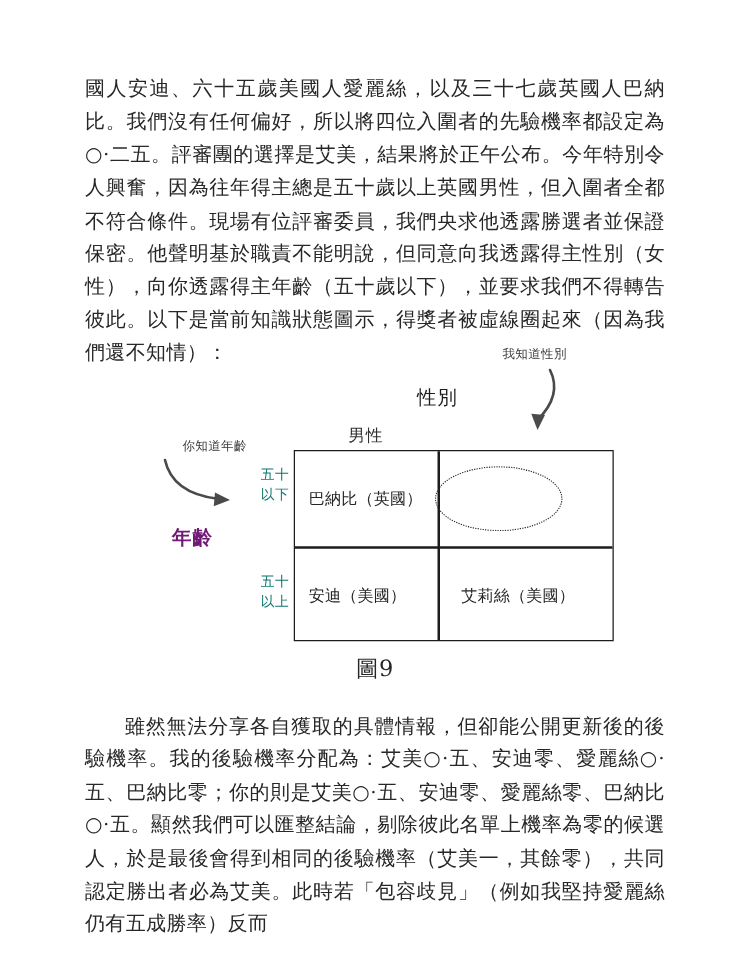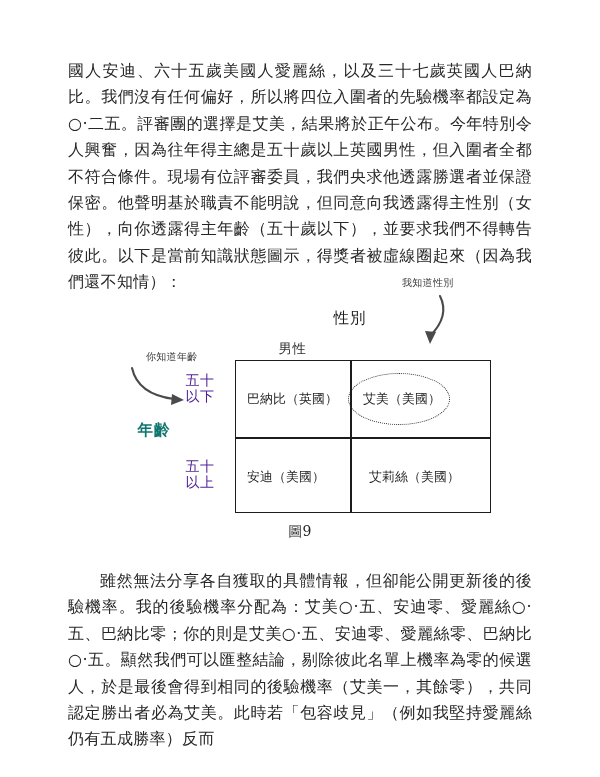--- a/index.html
+++ b/index.html
@@ -48,21 +48,21 @@
     width: 600px;
     height: 290px;
   }
 
   .fig-caption {
     position: absolute;
     left: 0;
     top: 255px;
     width: 600px;
     text-align: center;
-    font-size: 14px;
+    font-size: 18px;
     letter-spacing: 0.4px;
     color: #262626;
   }
 
   
   .axis-title-top {
     position: absolute;
     left: 235px;
     top: 40px;
     width: 230px;
@@ -75,46 +75,46 @@
   
   .axis-title-left {
     position: absolute;
     left: 118px;
     top: 152px;
     width: 72px;
     text-align: center;
     font-size: 15.5px;
     font-weight: bold;
     letter-spacing: 1px;
-    color: #0f766e;
+    color: #701a75;
   }
 
   
   .col-head {
     position: absolute;
     top: 72px;
     width: 115px;
     text-align: center;
     font-size: 13.4px;
     letter-spacing: 0.5px;
     color: #303030;
   }
   .col-head.c0 { left: 235px; }
   .col-head.c1 { left: 350px; }
 
   
   .row-head {
     position: absolute;
-    left: 178px;
+    left: 198px;
     width: 44px;
     text-align: center;
-    font-size: 14px;
+    font-size: 11px;
     line-height: 16px;
     letter-spacing: 0.5px;
-    color: #4c1d95;
+    color: #0f766e;
   }
   .row-head.r0 { top: 104px; }
   .row-head.r1 { top: 190px; }
   .row-head span { display: block; }
 
   
   .grid {
     position: absolute;
     left: 235px;
     top: 92px;
@@ -214,23 +214,20 @@
       <span>以上</span>
     </div>
 
     <div class="grid">
       <div class="vline"></div>
       <div class="hline"></div>
 
       <div class="cell r0c0">
         <span>巴納比（英國）</span>
       </div>
-      <div class="cell r0c1">
-        <span>艾美（美國）</span>
-      </div>
       <div class="cell r1c0">
         <span>安迪（美國）</span>
       </div>
       <div class="cell r1c1">
         <span>艾莉絲（美國）</span>
       </div>
 
       <div class="winner-ring"></div>
     </div>
 

